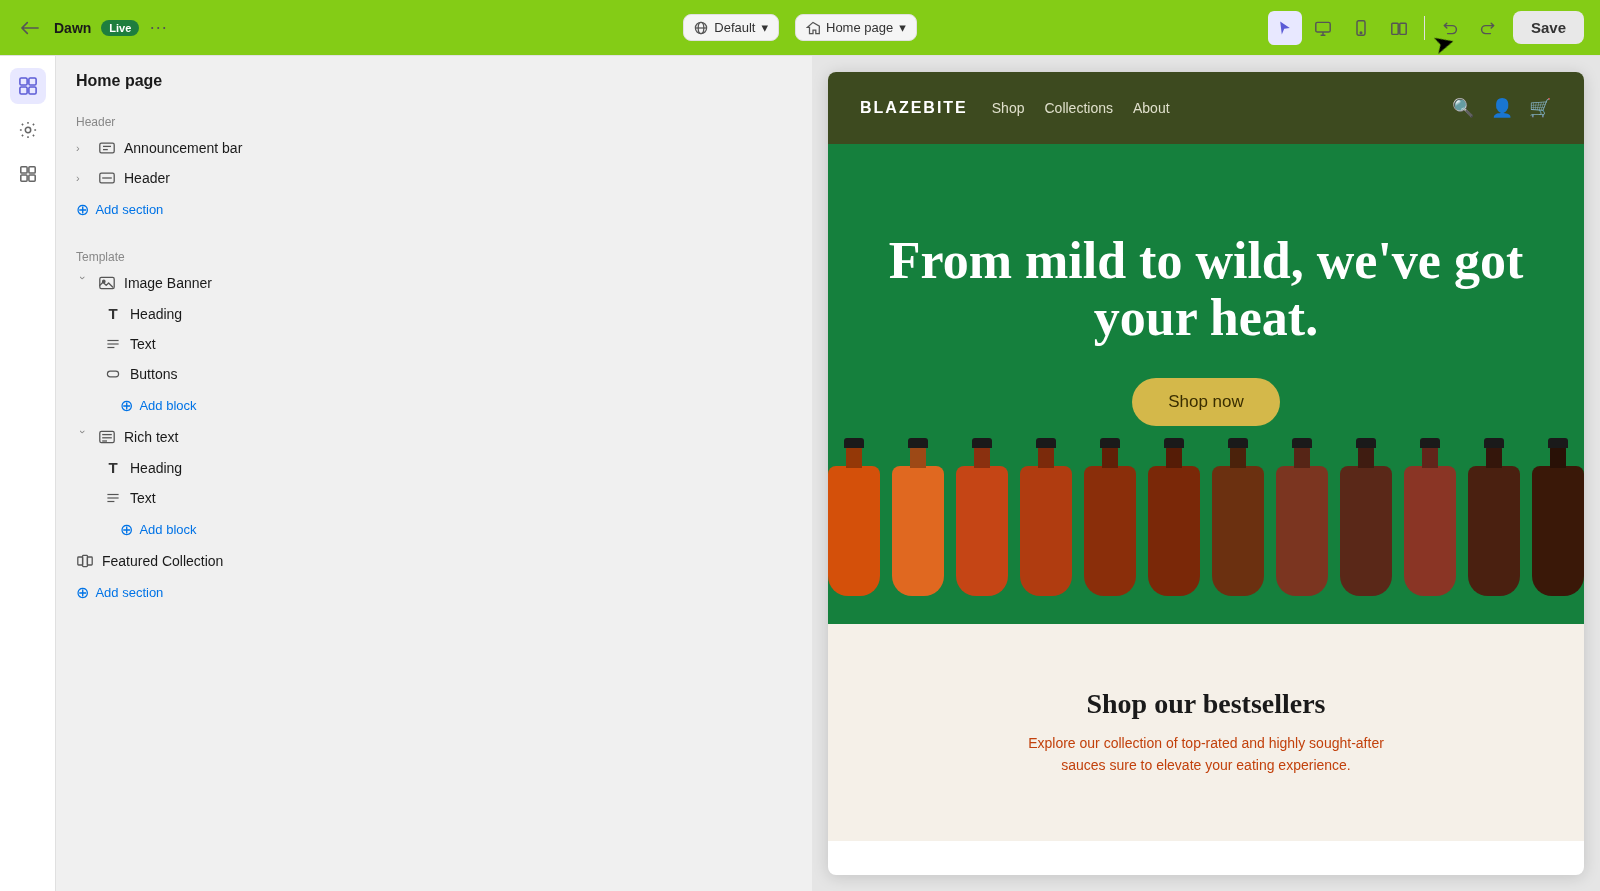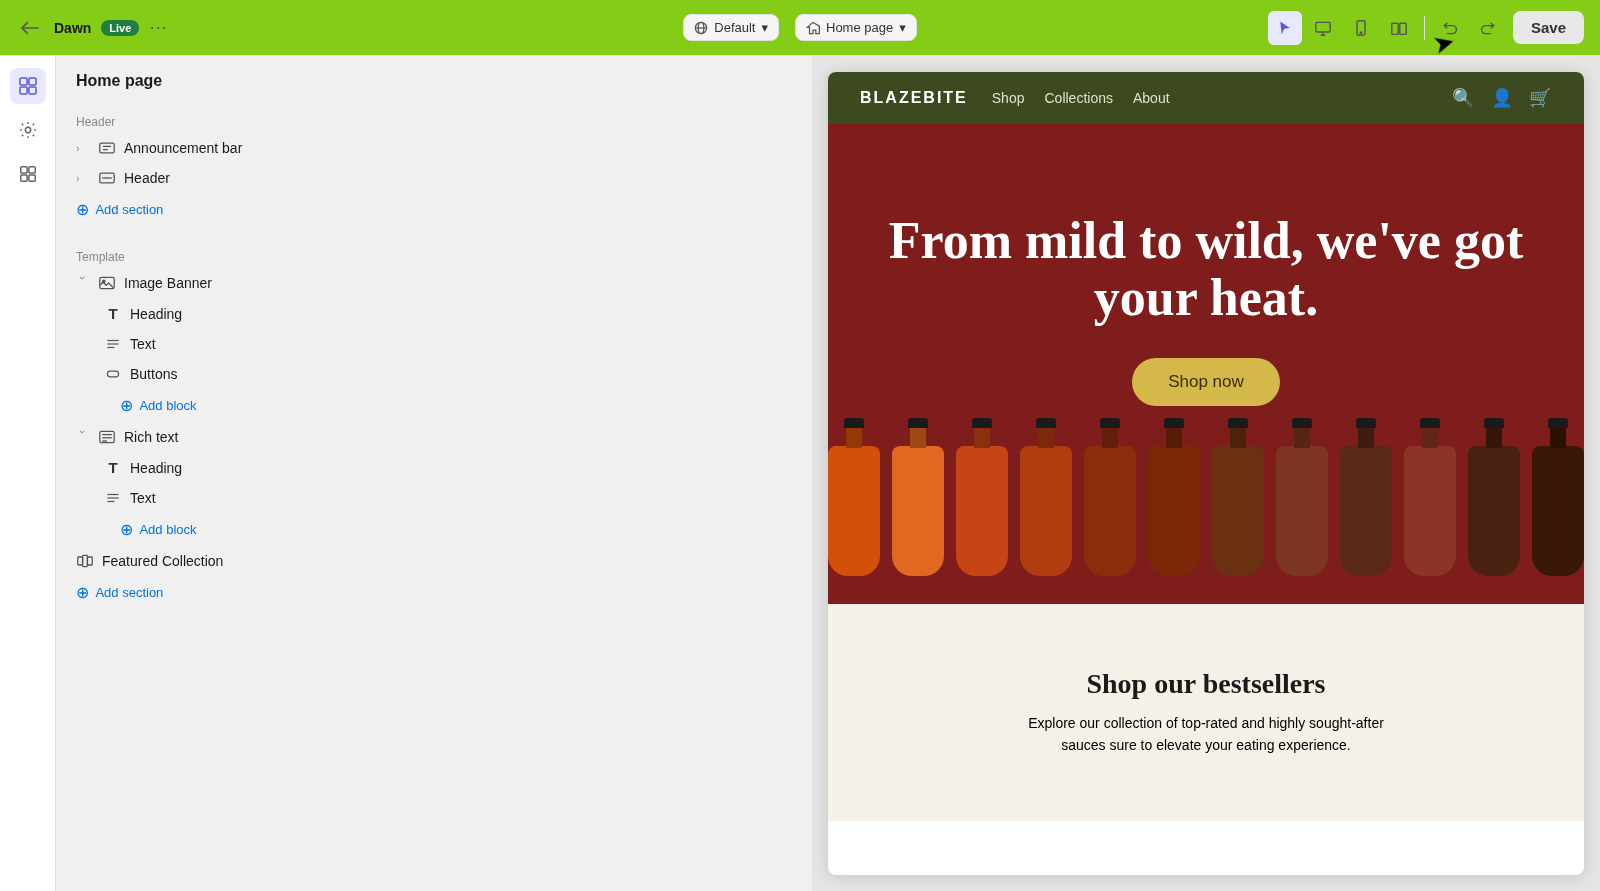--- a/index.html
+++ b/index.html
@@ -98,30 +98,30 @@
       width: 100%; max-width: 980px; flex: 1;
       background: #fff;
       border-radius: 8px;
       overflow-y: auto;
       box-shadow: 0 2px 16px rgba(0,0,0,0.15);
     }
 
     
     .store-nav {
       background: #3d4a1f;
-      display: flex; align-items: center; padding: 0 32px; height: 52px; gap: 24px;
+      display: flex; align-items: center; padding: 0 32px; height: 72px; gap: 24px;
     }
     .store-logo { color: #fff; font-weight: 700; font-size: 16px; letter-spacing: 2px; }
     .store-nav-links { display: flex; gap: 20px; }
     .store-nav-link { color: #e0e0cc; font-size: 14px; cursor: pointer; }
     .store-nav-icons { margin-left: auto; display: flex; gap: 16px; color: #e0e0cc; font-size: 18px; }
 
     
     .hero {
-      background: #7f1d1d;
+      background: #15803d;
       min-height: 480px;
       display: flex;
       flex-direction: column;
       align-items: center;
       justify-content: center;
       position: relative;
       overflow: hidden;
       padding: 60px 40px 0;
     }
     .hero-title {
@@ -193,21 +193,21 @@
     }
     .bestsellers-title {
       font-size: 28px;
       font-weight: 800;
       color: #1a1a1a;
       margin-bottom: 12px;
       font-family: Georgia, serif;
     }
     .bestsellers-desc {
       font-size: 14px;
-      color: #000000;
+      color: #c2410c;
       max-width: 400px;
       margin: 0 auto;
       line-height: 1.6;
     }
 
     
     .cursor-overlay {
       position: fixed;
       top: 0; left: 0;
       pointer-events: none;

